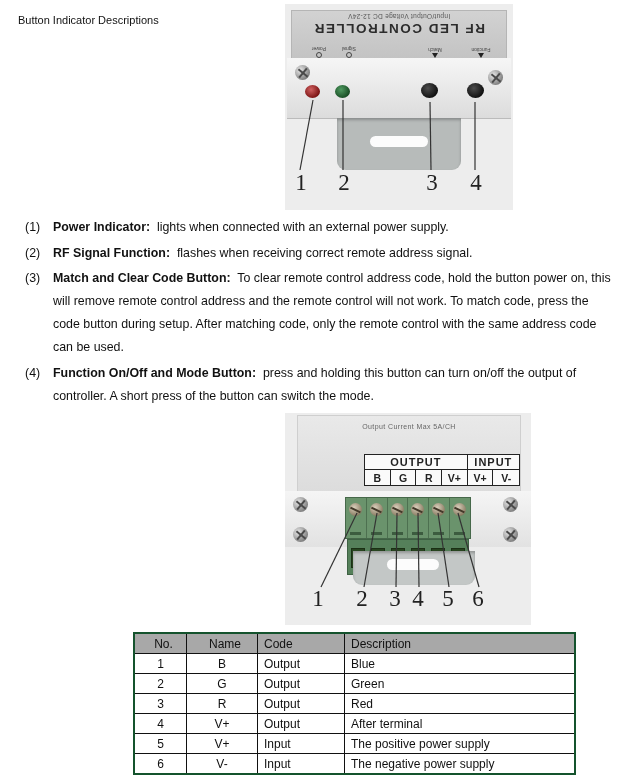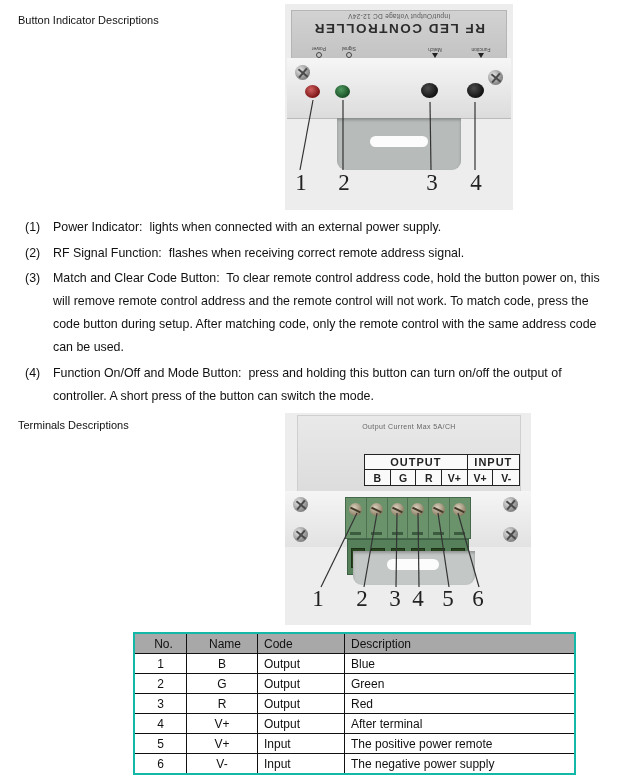--- a/index.html
+++ b/index.html
@@ -57,25 +57,25 @@
     background:radial-gradient(circle at 40% 35%,#d8cdb6,#937; );
     background:radial-gradient(circle at 40% 35%,#d9cfbb,#8c7f66 70%,#5c513e);}
   .tscrew:before{content:"";position:absolute;left:1px;top:5.5px;width:11px;height:1.6px;background:#433a2a;transform:rotate(25deg);}
   .tnotch{position:absolute;left:4px;bottom:3px;width:11px;height:3px;background:#3c5c3f;}
   .tblock-lower{position:absolute;left:2px;top:42px;width:122px;height:36px;background:#55805a;border:1px solid #3e6143;box-sizing:border-box;display:flex;}
   .thole{flex:1;margin:8px 3px 6px 3px;background:#27441f;border:1px solid #1b3015;}
   
   .items{position:absolute;left:0;top:216px;width:630px;}
   .item{position:relative;padding-left:53px;width:562px;line-height:23px;font-size:12.4px;margin-bottom:2.5px;color:#111;}
   .item .inum{position:absolute;left:25px;top:0;}
-  .item b{font-weight:normal;margin-top:23px;}
+  .item b{font-weight:bold;margin-top:23px;}
   
   #term-table{position:absolute;left:133px;top:632px;border-collapse:collapse;font-size:12px;color:#111;}
   #term-table td,#term-table th{border:1px solid #111;height:19px;padding:0;font-weight:normal;}
-  #term-table{border:2px solid #14b8a6;}
+  #term-table{border:2px solid #14532d;}
   #term-table .c-no{width:45px;text-align:center;}
   #term-table .c-name{width:64px;text-align:center;}
   #term-table .c-type{width:80px;text-align:left;padding-left:6px;}
   #term-table .c-desc{width:223px;text-align:left;padding-left:6px;}
   #term-table thead td{background:#a8a8a8;text-align:left;padding-left:6px;}
 </style>
 </head>
 <body>
 
 <div id="page">
@@ -142,21 +142,20 @@
       <b>Match and Clear Code Button:</b>&nbsp;
       <span>To clear remote control address code, hold the button power on, this will remove remote control address and the remote control will not work. To match code, press the code button during setup.  After matching code, only the remote control with the same address code can be used.</span>
     </div>
     <div class="item">
       <span class="inum">(4)</span>
       <b>Function On/Off and Mode Button:</b>&nbsp;
       <span>press and holding this button can turn on/off the output of controller.  A short press of the button can switch the mode.</span>
     </div>
   </div>
 
-  <div class="heading" style="top:419px;">Terminals Descriptions</div>
 
   <div class="photo" id="photo2">
     <div class="dev2-top">
       <div class="dev2-note">Output Current Max 5A/CH</div>
       <div class="labelbox">
         <div class="lb-row lb-row1">
           <div class="lb-cell" style="width:104px;">OUTPUT</div>
           <div class="lb-cell" style="width:52px;">INPUT</div>
         </div>
         <div class="lb-row lb-row2">
@@ -261,21 +260,21 @@
       <tr>
         <td class="c-no">4</td>
         <td class="c-name">V+</td>
         <td class="c-type">Output</td>
         <td class="c-desc">After terminal</td>
       </tr>
       <tr>
         <td class="c-no">5</td>
         <td class="c-name">V+</td>
         <td class="c-type">Input</td>
-        <td class="c-desc">The positive power remote</td>
+        <td class="c-desc">The positive power supply</td>
       </tr>
       <tr>
         <td class="c-no">6</td>
         <td class="c-name">V-</td>
         <td class="c-type">Input</td>
         <td class="c-desc">The negative power supply</td>
       </tr>
     </tbody>
   </table>
 

